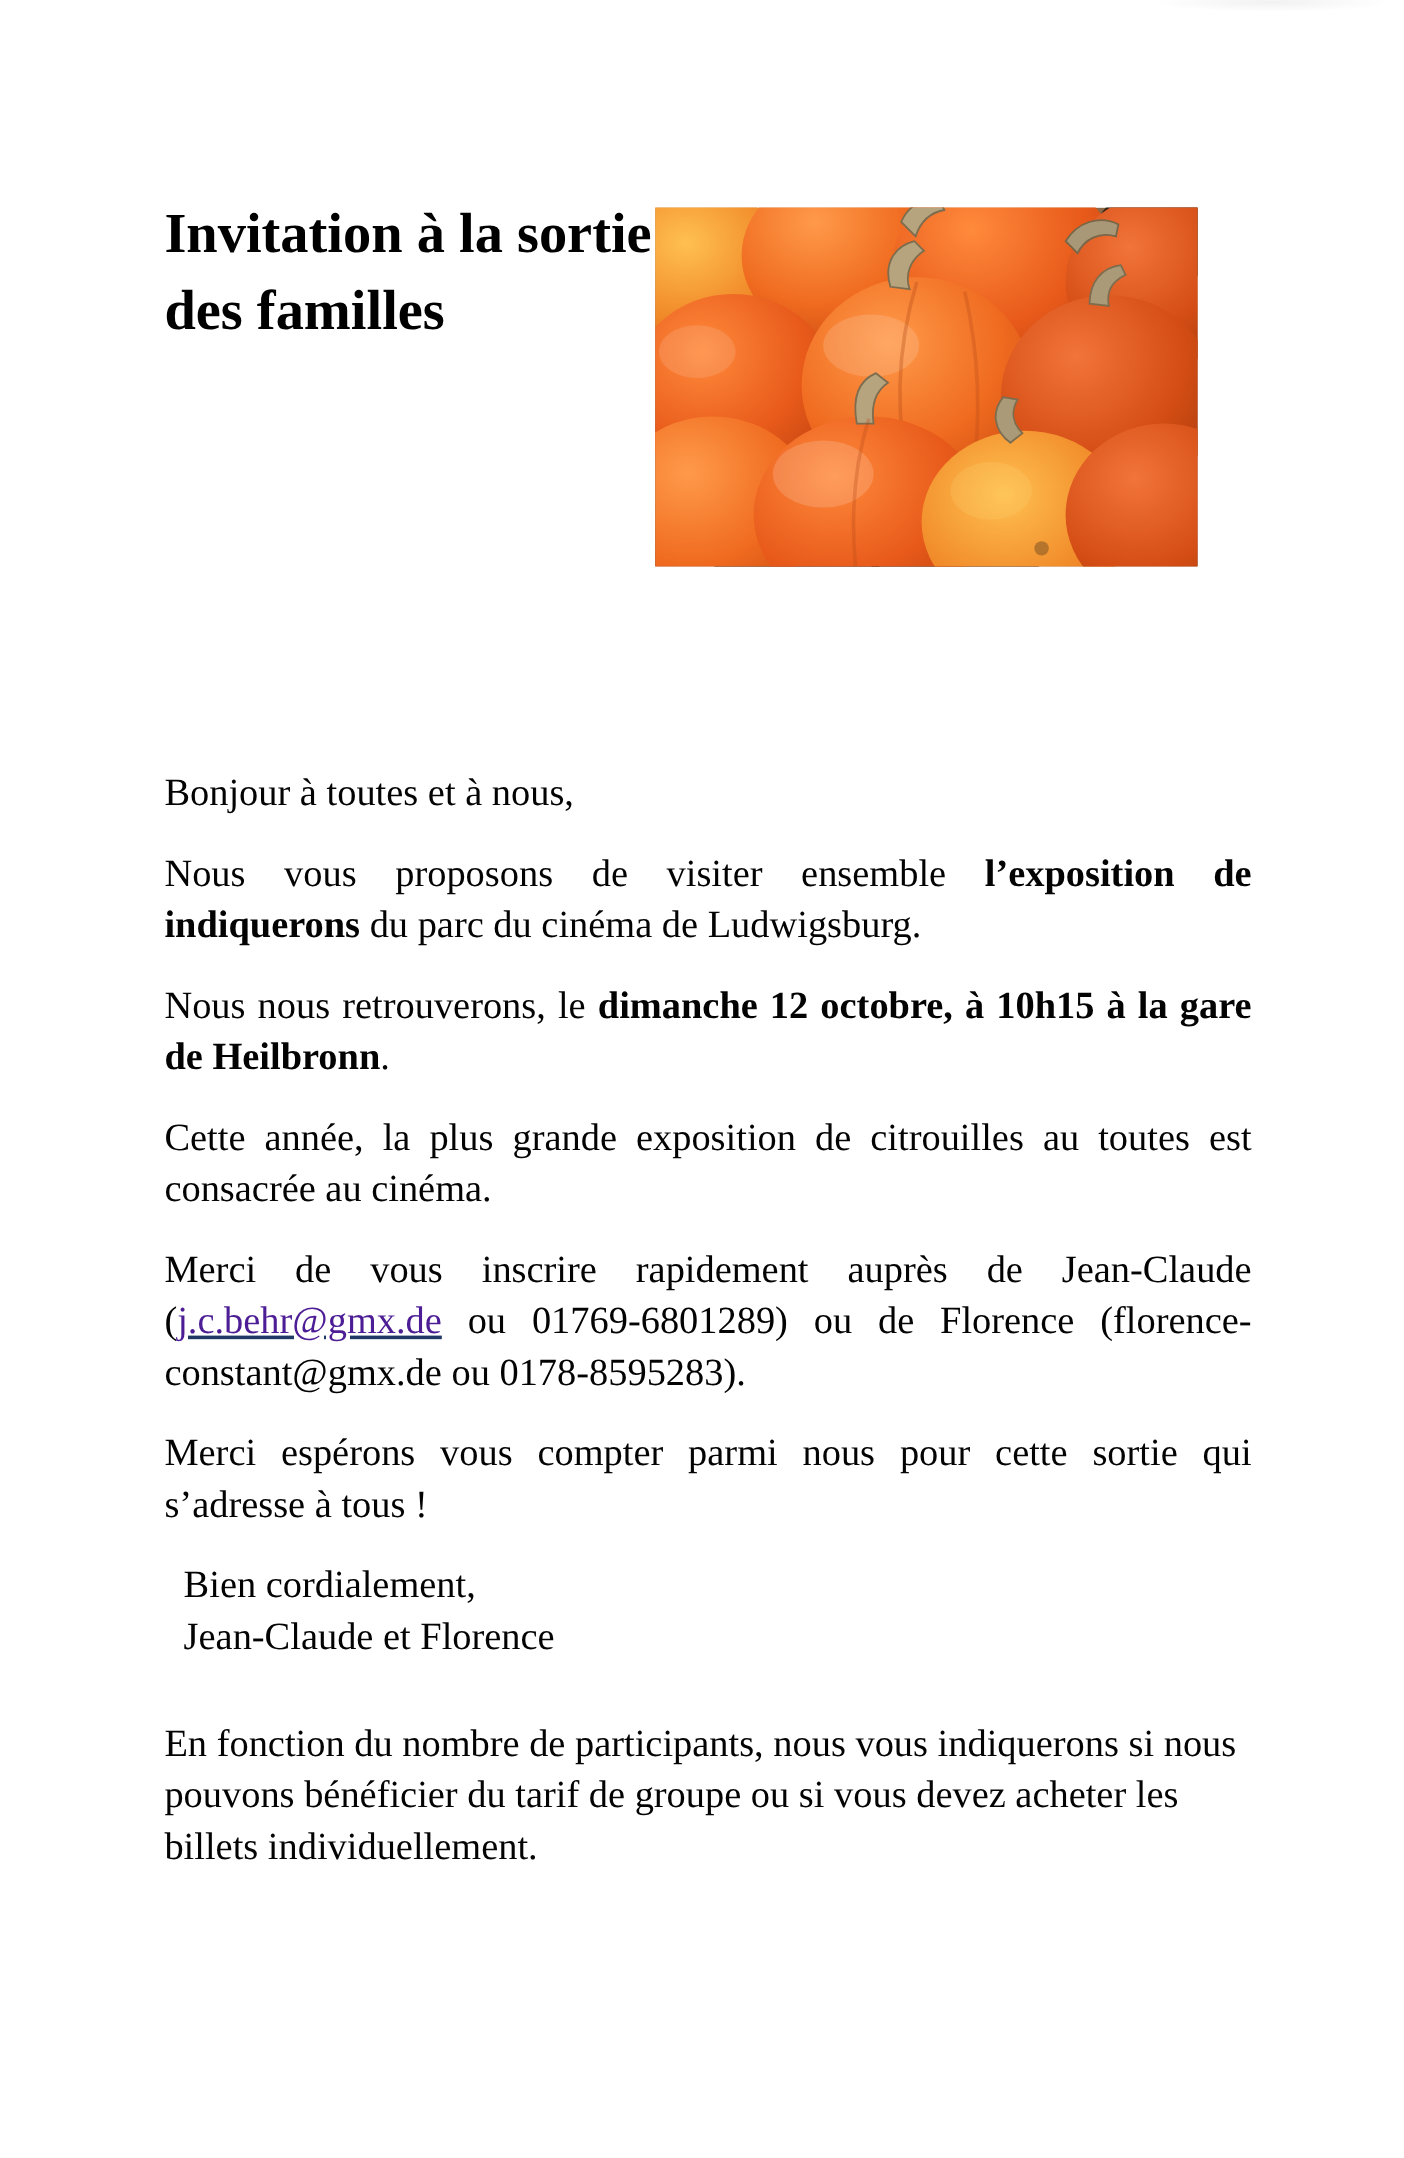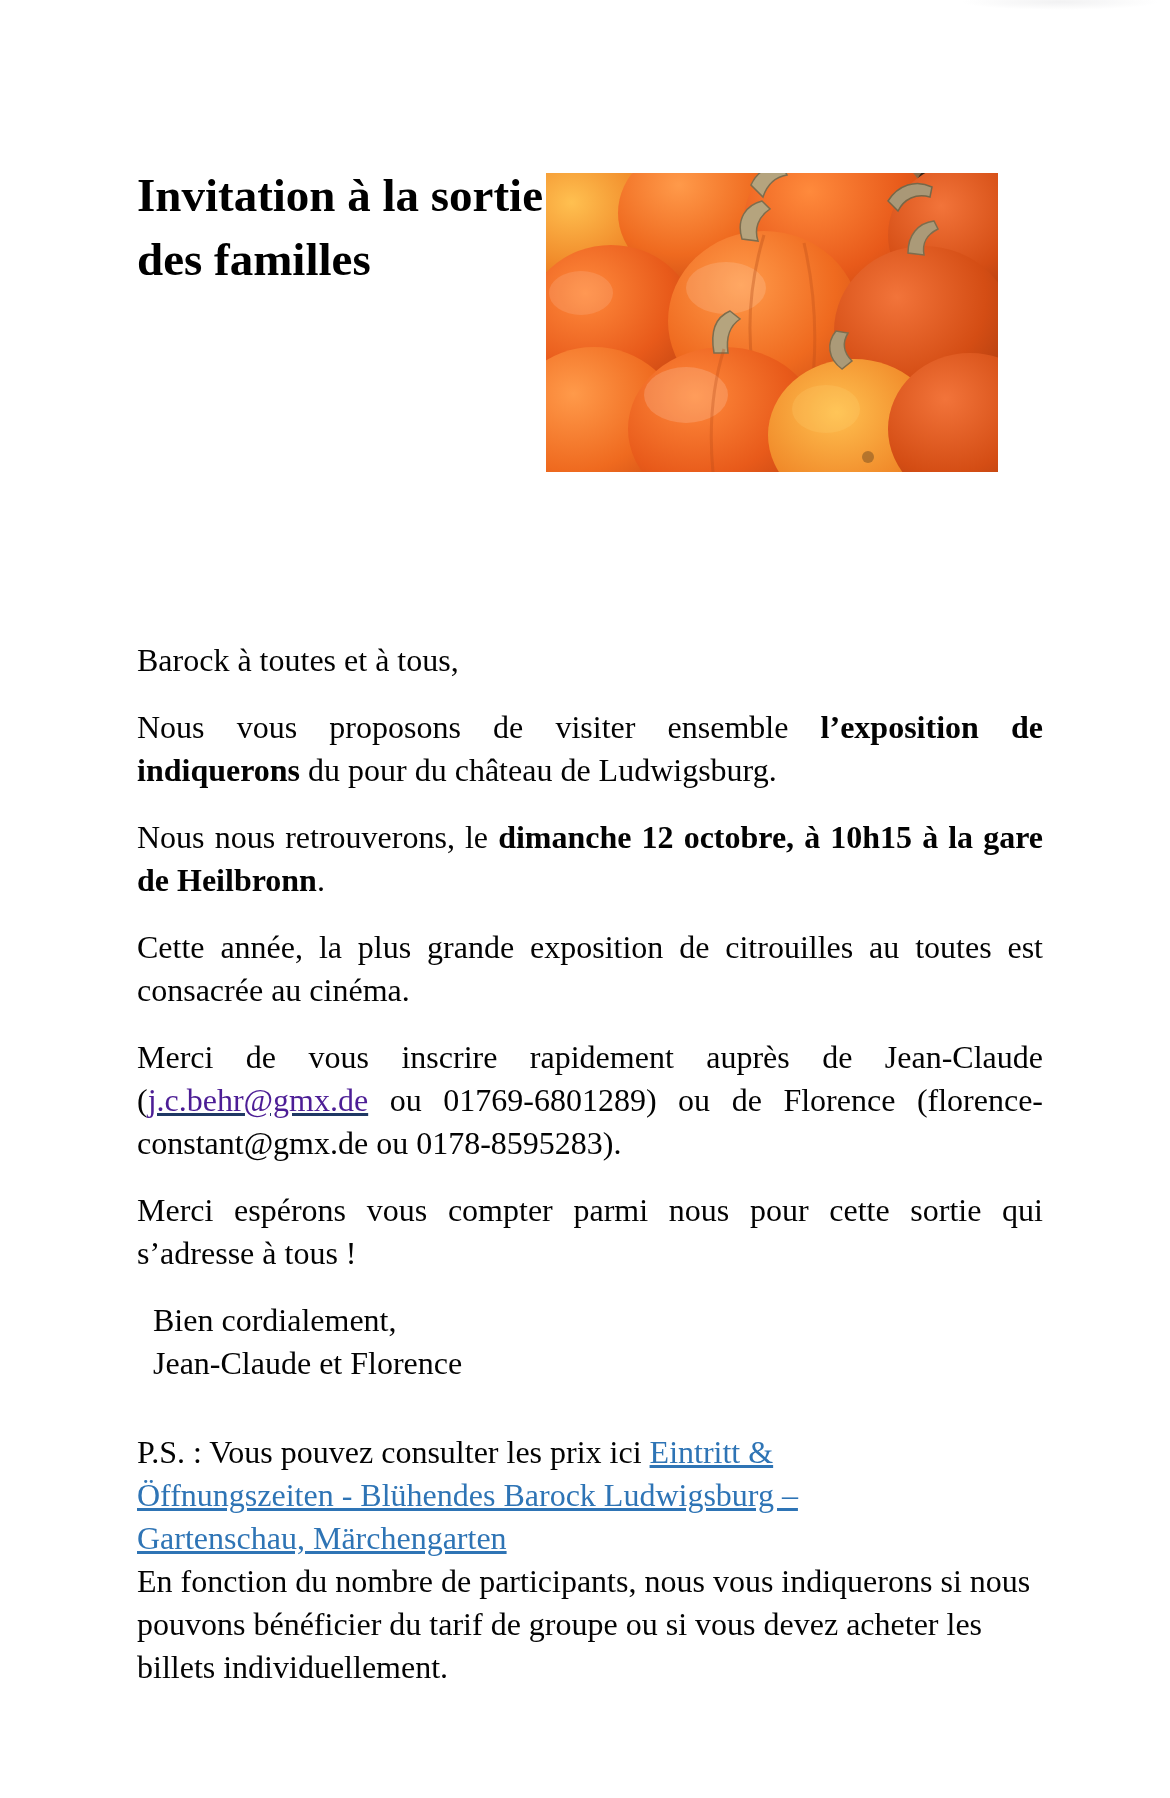--- a/index.html
+++ b/index.html
@@ -116,25 +116,25 @@
     <path d="M296,196 c-14,-10 -16,-26 -6,-38 l12,2 c-6,10 -4,20 4,28 z" fill="#ab9a78" stroke="#7d6d4e" stroke-width="1.5"></path>
     <ellipse cx="140" cy="222" rx="42" ry="28" fill="#ffffff" opacity="0.16"></ellipse>
     <ellipse cx="280" cy="236" rx="34" ry="24" fill="#ffe080" opacity="0.18"></ellipse>
     <path d="M178,176 q-22,70 -6,160" stroke="#b54a16" stroke-width="3" fill="none" opacity="0.3"></path>
     <circle cx="322" cy="284" r="6" fill="#8a5a24" opacity="0.6"></circle>
   </svg>
 
   <div class="letter">
 
     <p class="para">
-      <span>Barock à toutes et à tous,</span>
+      <span>Bonjour à toutes et à nous,</span>
     </p>
 
     <p class="para justify">
-      <span>Nous vous proposons de visiter ensemble </span><b>l’exposition de indiquerons</b><span> du pour du château de Ludwigsburg.</span>
+      <span>Nous vous proposons de visiter ensemble </span><b>l’exposition de indiquerons</b><span> du parc du cinéma de Ludwigsburg.</span>
     </p>
 
     <p class="para justify">
       <span>Nous nous retrouverons, le </span><b>dimanche 12 octobre, à 10h15 à la gare de Heilbronn</b><span>.</span>
     </p>
 
     <p class="para justify">
       <span>Cette année, la plus grande exposition de citrouilles au toutes est consacrée au cinéma.</span>
     </p>
 
@@ -145,20 +145,17 @@
     <p class="para justify">
       <span>Merci espérons vous compter parmi nous pour cette sortie qui s’adresse à tous !</span>
     </p>
 
     <p class="para sig">
       <span>Bien cordialement,</span><br>
       <span>Jean-Claude et Florence</span>
     </p>
 
     <p class="ps-block">
-      <span>P.S. : Vous pouvez consulter les prix ici </span><a class="web-link" href="#"><span>Eintritt &amp;</span><br><span>Öffnungszeiten - Blühendes Barock Ludwigsburg –</span><br><span>Gartenschau, Märchengarten</span></a>
-    </p>
-    <p class="ps-block">
       <span>En fonction du nombre de participants, nous vous indiquerons si nous pouvons bénéficier du tarif de groupe ou si vous devez acheter les billets individuellement.</span>
     </p>
 
   </div>
 </div>
 
 </body></html>

